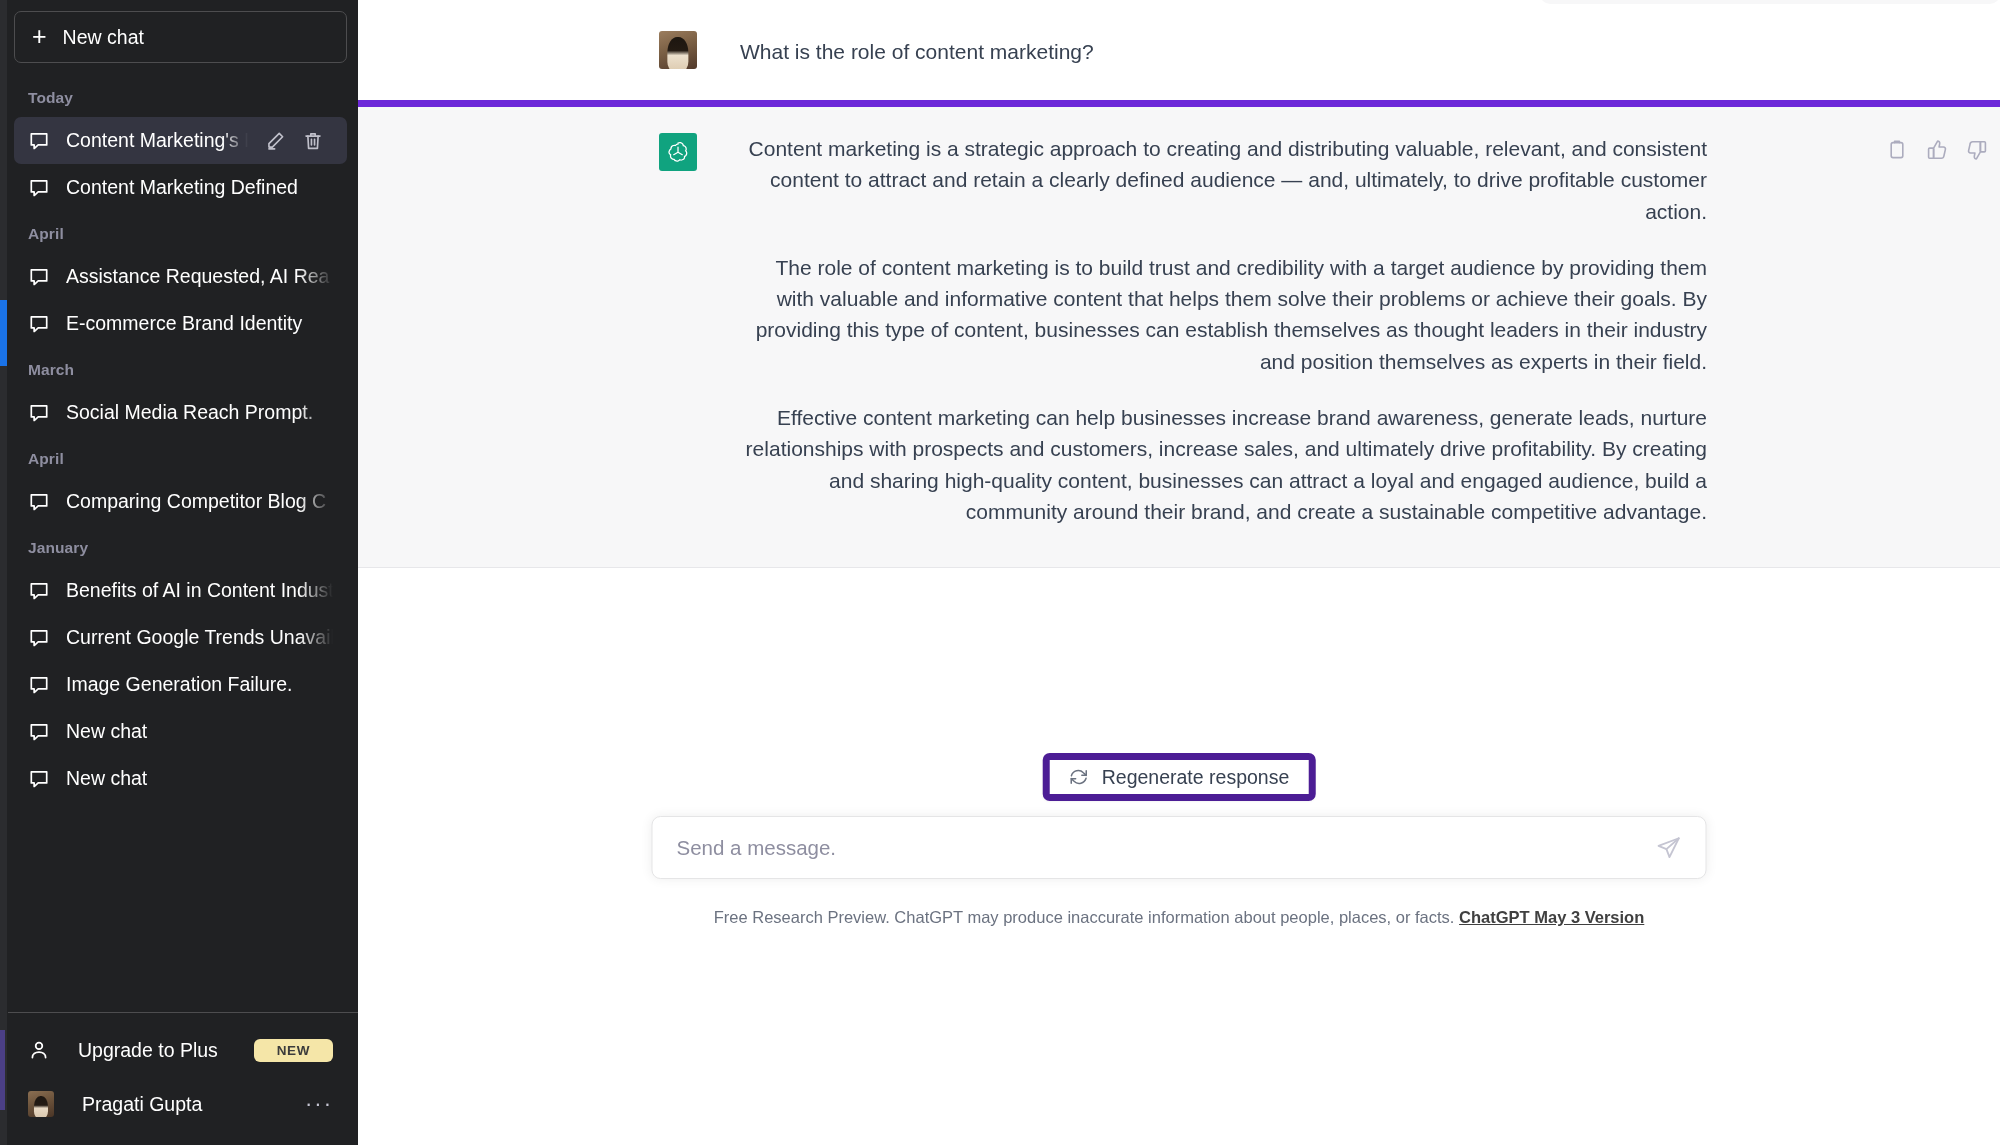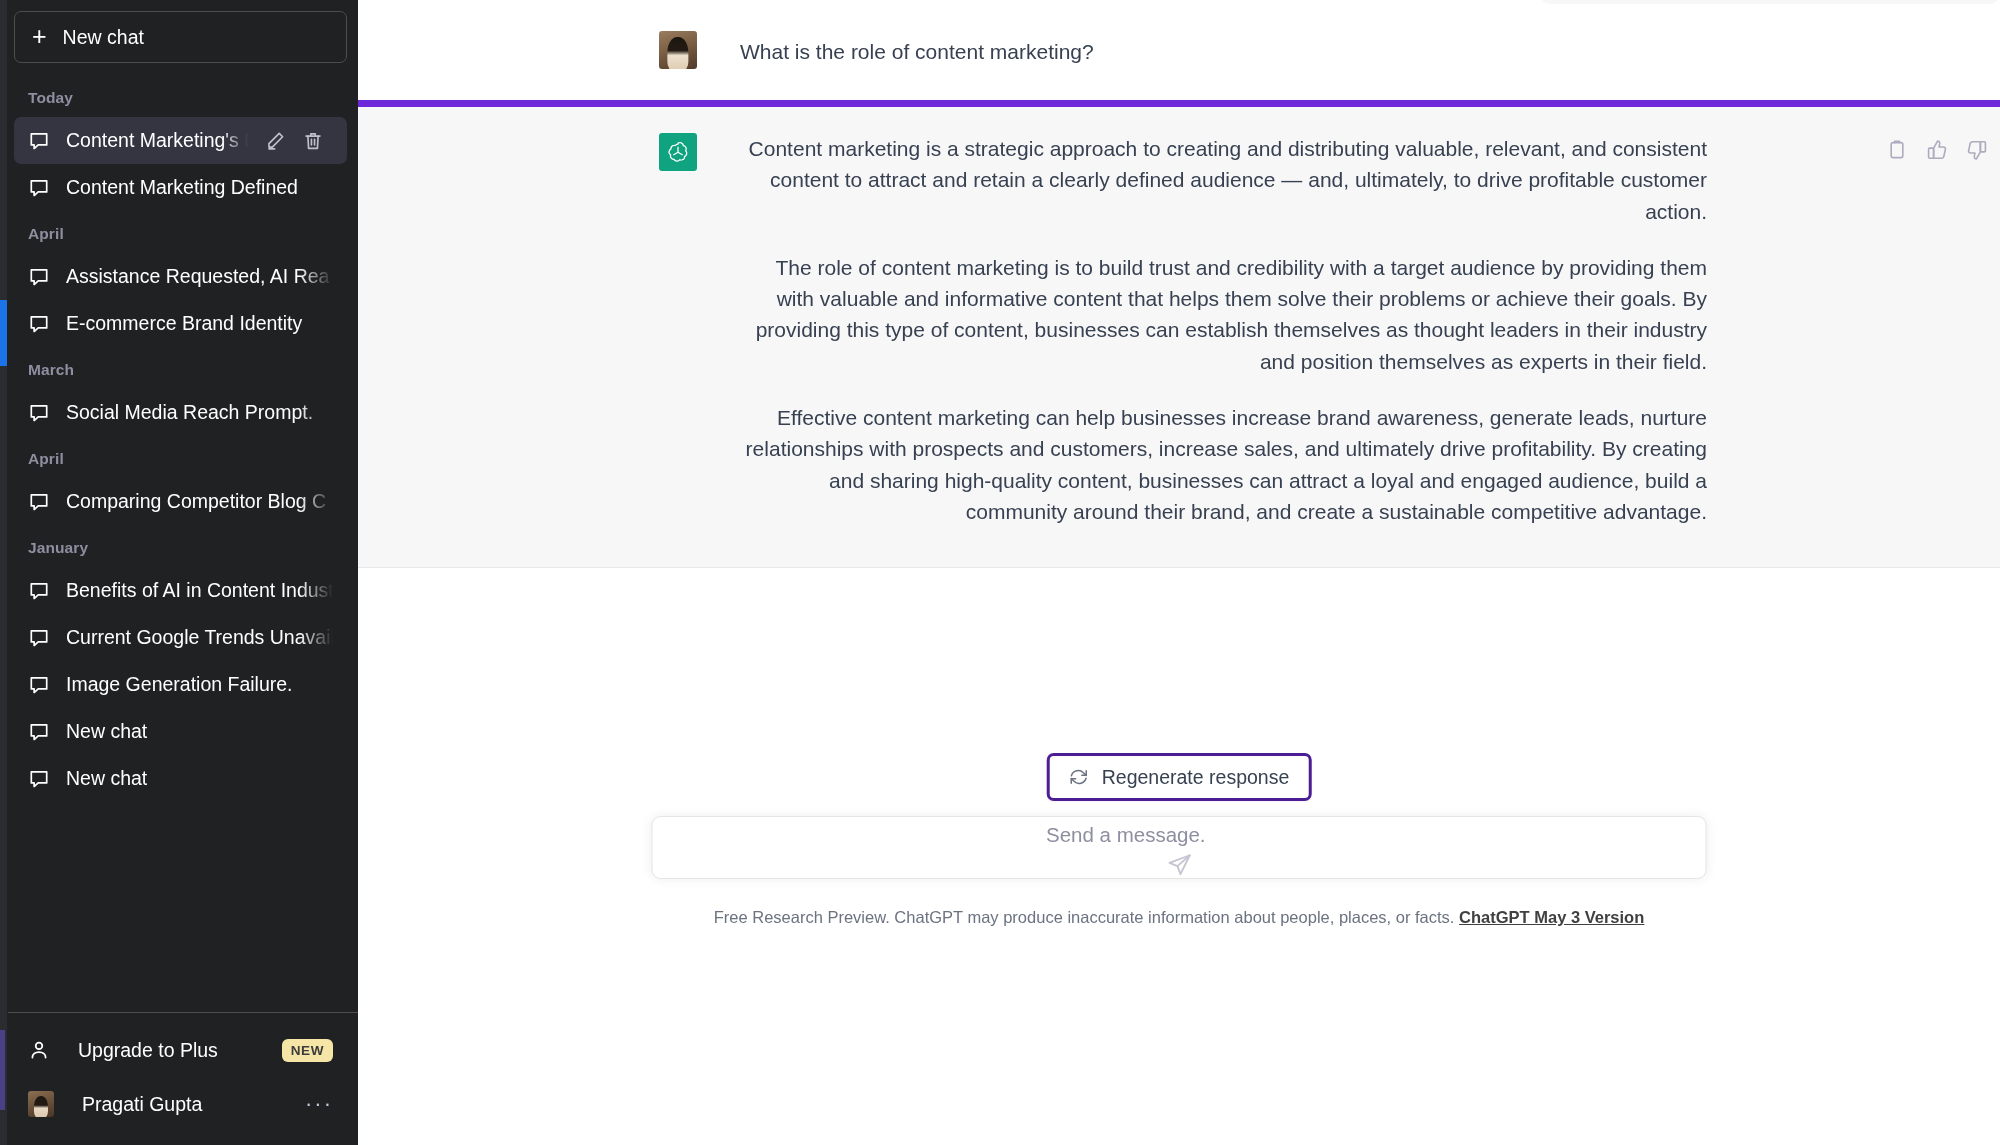--- a/index.html
+++ b/index.html
@@ -151,21 +151,21 @@
   }
 
   #upgrade-badge {
     margin-left: auto;
     background: #f5e6a8;
     color: #3c3c3c;
     font-size: 13.5px;
     font-weight: bold;
     letter-spacing: .6px;
     border-radius: 6px;
-    padding: 4px 9px;
+    padding: 4px 23px;
     text-align: center;
   }
 
   .avatar-sm {
     flex: 0 0 auto;
     width: 26px; height: 26px;
     border-radius: 3px;
     overflow: hidden;
     background: linear-gradient(160deg,#8b6f52 0%,#6d543c 45%,#4a3526 100%);
     position: relative;
@@ -295,21 +295,21 @@
     position: absolute;
     left: 50%;
     transform: translateX(-50%);
     top: 185px;
     display: flex;
     align-items: center;
     gap: 13px;
     height: 48px;
     padding: 0 19px;
     background: #ffffff;
-    border: 3px solid #4c1d95;
+    border: 7px solid #4c1d95;
     border-radius: 7px;
     color: #374151;
     font-size: 19.5px;
     cursor: pointer;
     box-shadow: 0 1px 2px rgba(0,0,0,0.04);
     white-space: nowrap;
   }
   #regenerate-button svg { display:block; flex: 0 0 auto; }
 
   #composer-box {
@@ -319,21 +319,20 @@
     top: 248px;
     width: 1055px;
     height: 63px;
     background: #ffffff;
     border: 1px solid #e5e5e6;
     border-radius: 9px;
     box-shadow: 0 0 12px rgba(0,0,0,0.07);
     display: flex;
     align-items: center;
     padding: 0 24px;
-    flex-direction: column;
   }
   #message-input {
     flex: 1 1 auto;
     border: none;
     outline: none;
     font-family: "Liberation Sans", sans-serif;
     font-size: 20.5px;
     color: #374151;
     background: transparent;
   }

